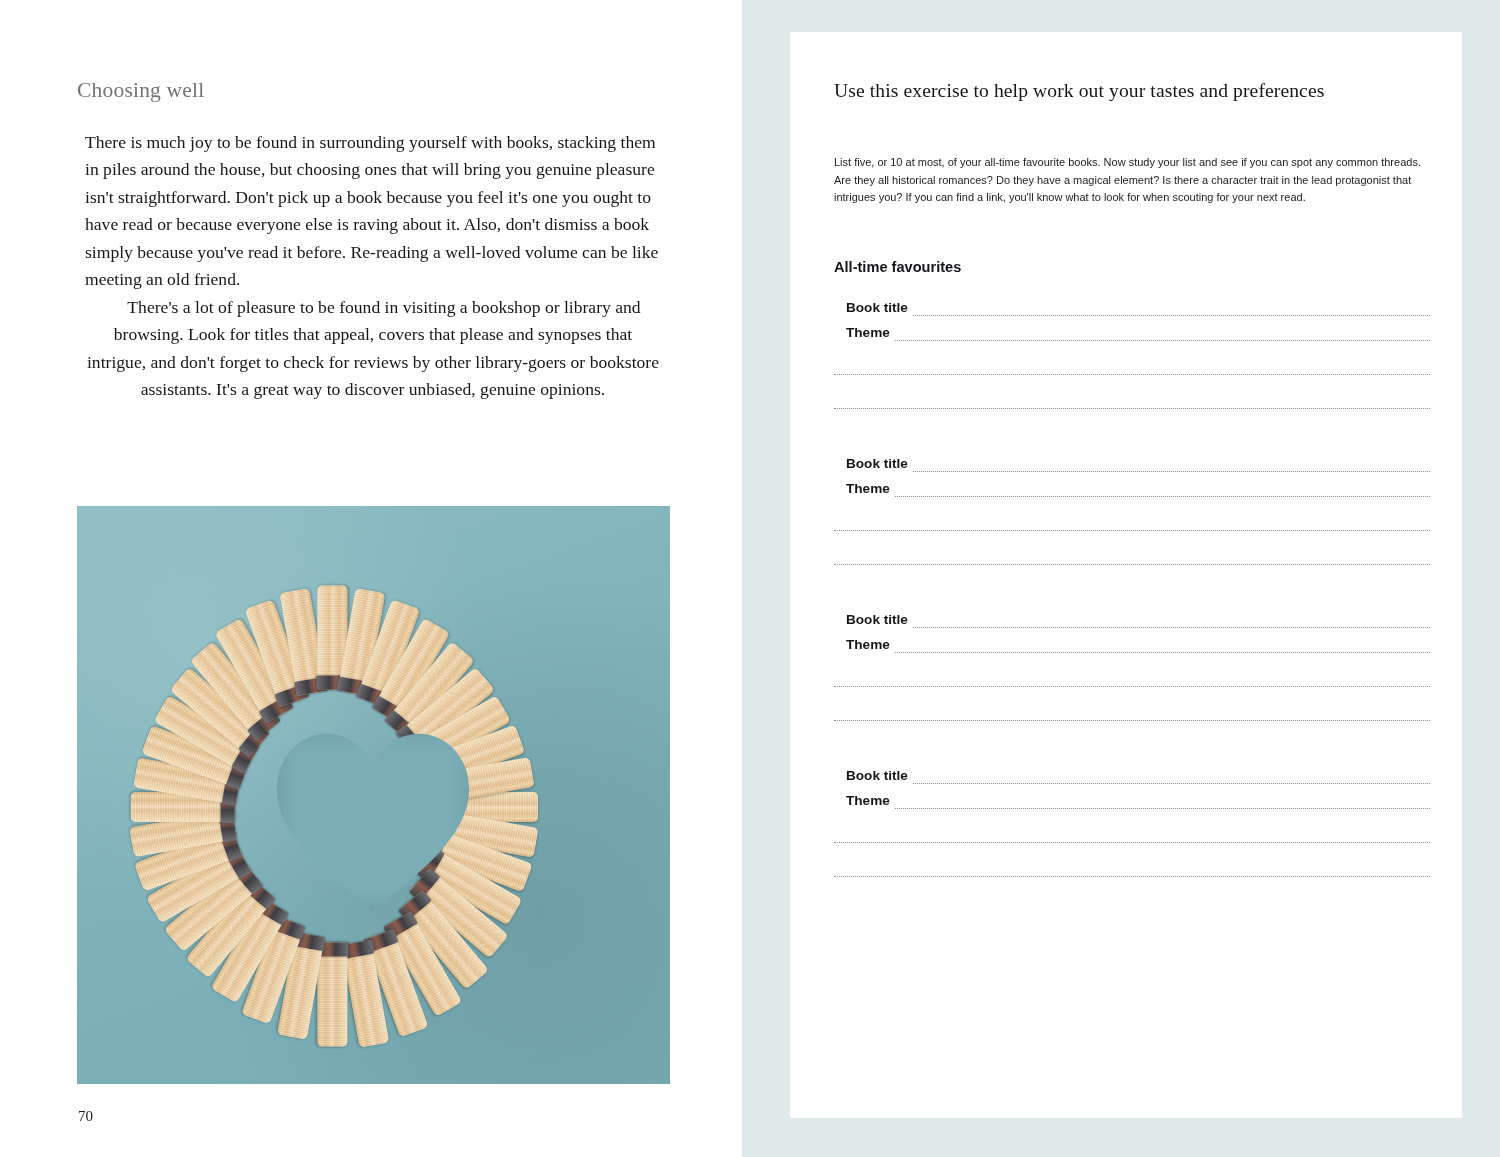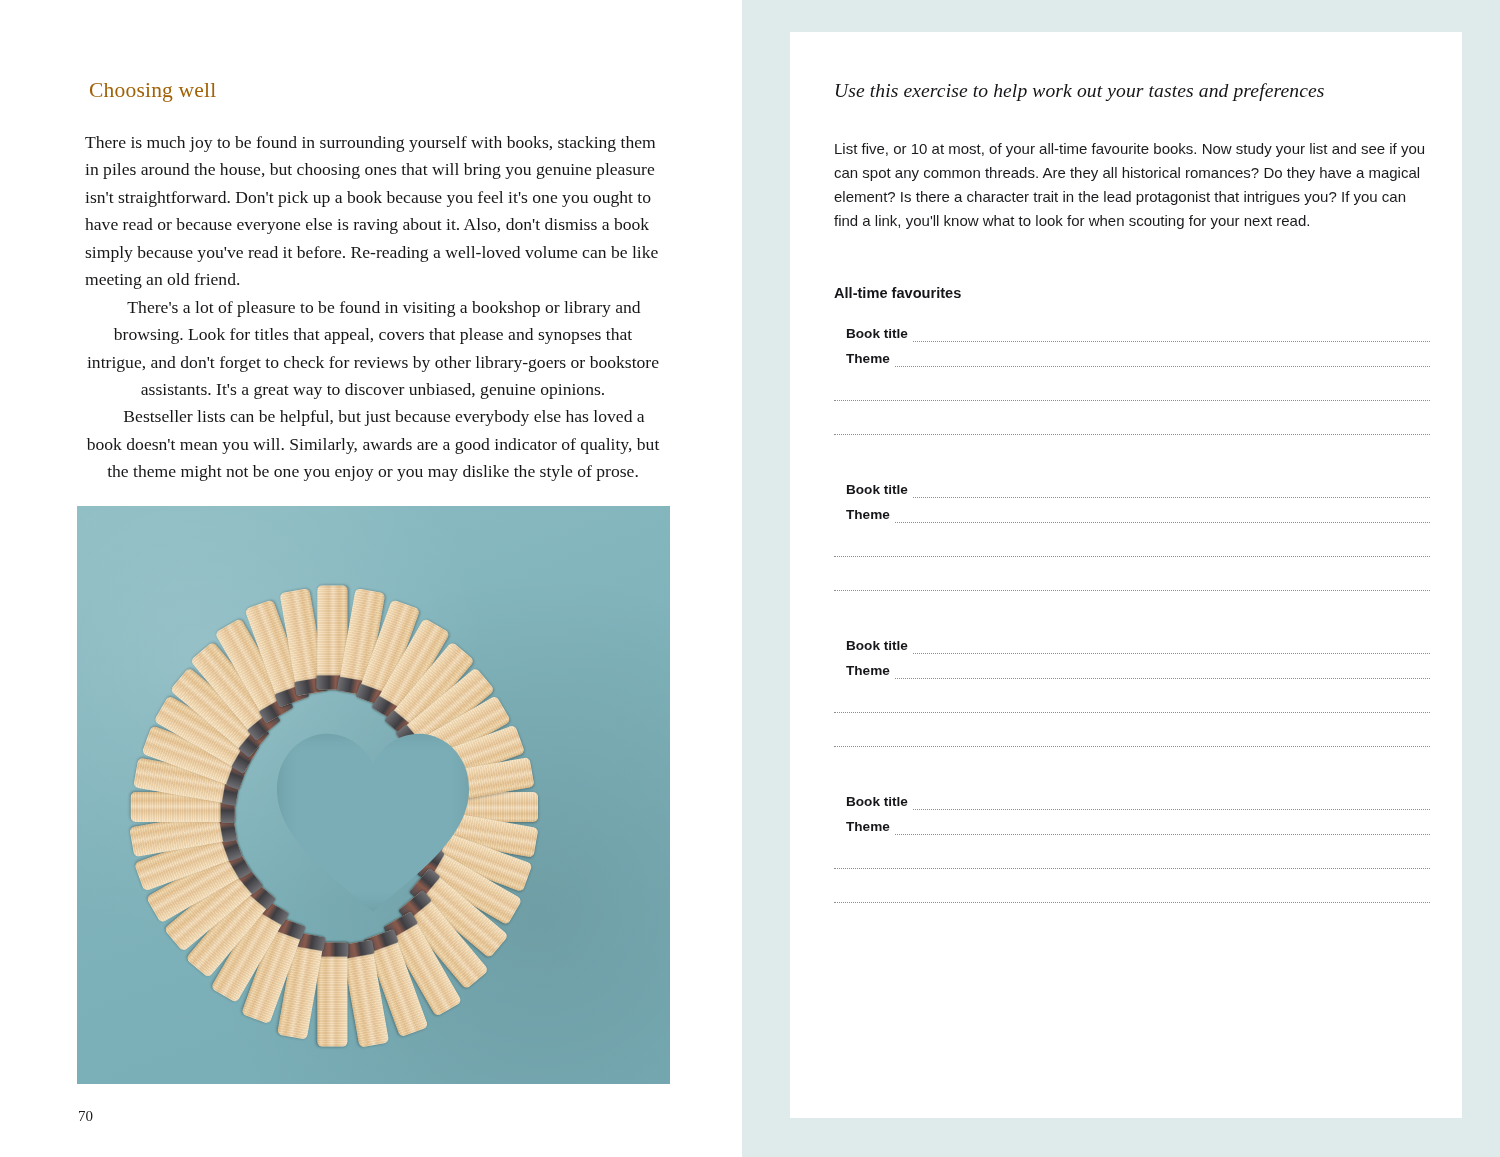--- a/index.html
+++ b/index.html
@@ -30,23 +30,23 @@
   .left-inner {
     position: absolute;
     left: 77px;
     top: 78px;
     width: 592px;
   }
   .chapter-heading {
     font-family: "Liberation Serif", serif;
     font-size: 21.5px;
     font-weight: 400;
-    color: #a16207;
+    color: #737373;
     letter-spacing: 0.2px;
-    margin: 0 0 26px 12px;
+    margin: 0 0 26px 0;
   }
   .body-text {
     font-family: "Liberation Serif", serif;
     font-size: 17.6px;
     line-height: 1.56;
     color: #17171a;
     margin: 8px;
     text-align: left;
   }
   .body-text p {
@@ -160,29 +160,28 @@
     background: #ffffff;
   }
   .card-inner {
     position: absolute;
     left: 44px;
     top: 48px;
     width: 596px;
   }
   .exercise-title {
     font-family: "Liberation Serif", serif;
-    font-style: italic;
     font-size: 19.6px;
     color: #16161a;
-    margin: 0 0 35px 0;
+    margin: 0 0 52px 0;
     letter-spacing: 0.1px;
   }
   .exercise-intro {
     font-family: "Liberation Sans", sans-serif;
-    font-size: 15px;
+    font-size: 11px;
     line-height: 1.6;
     color: #1c1c20;
     margin: 0 0 52px 0;
   }
   .section-label {
     font-family: "Liberation Sans", sans-serif;
     font-size: 14.6px;
     font-weight: 700;
     color: #15151a;
     margin: 16px 0 16px 0;
@@ -224,21 +223,20 @@
 <body>
 
 <div class="spread">
 
   <div class="page-left">
     <div class="left-inner">
       <h2 class="chapter-heading">Choosing well</h2>
       <div class="body-text">
         <p>There is much joy to be found in surrounding yourself with books, stacking them in piles around the house, but choosing ones that will bring you genuine pleasure isn't straightforward. Don't pick up a book because you feel it's one you ought to have read or because everyone else is raving about it. Also, don't dismiss a book simply because you've read it before. Re-reading a well-loved volume can be like meeting an old friend.</p>
         <p class="indent">There's a lot of pleasure to be found in visiting a bookshop or library and browsing. Look for titles that appeal, covers that please and synopses that intrigue, and don't forget to check for reviews by other library-goers or bookstore assistants. It's a great way to discover unbiased, genuine opinions.</p>
-        <p class="indent">Bestseller lists can be helpful, but just because everybody else has loved a book doesn't mean you will. Similarly, awards are a good indicator of quality, but the theme might not be one you enjoy or you may dislike the style of prose.</p>
       </div>
     </div>
 
     <div class="photo">
       <div class="photo-grain"></div>
       <div class="heart-wrap">
         <div class="book" style="transform: rotate(0deg) translateX(112px);"></div>
         <div class="book" style="transform: rotate(10deg) translateX(113px);"></div>
         <div class="book" style="transform: rotate(20deg) translateX(114px);"></div>
         <div class="book" style="transform: rotate(30deg) translateX(117px);"></div>

